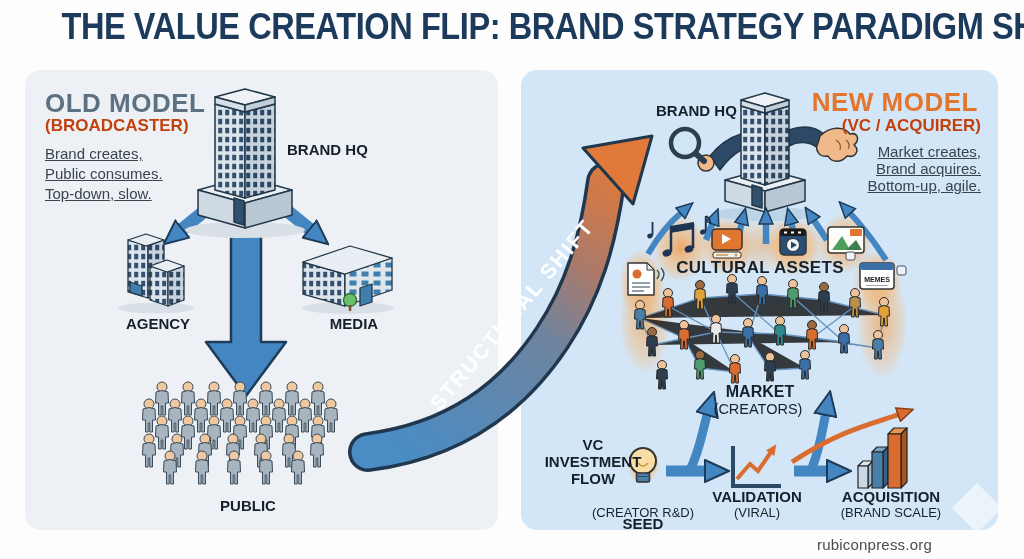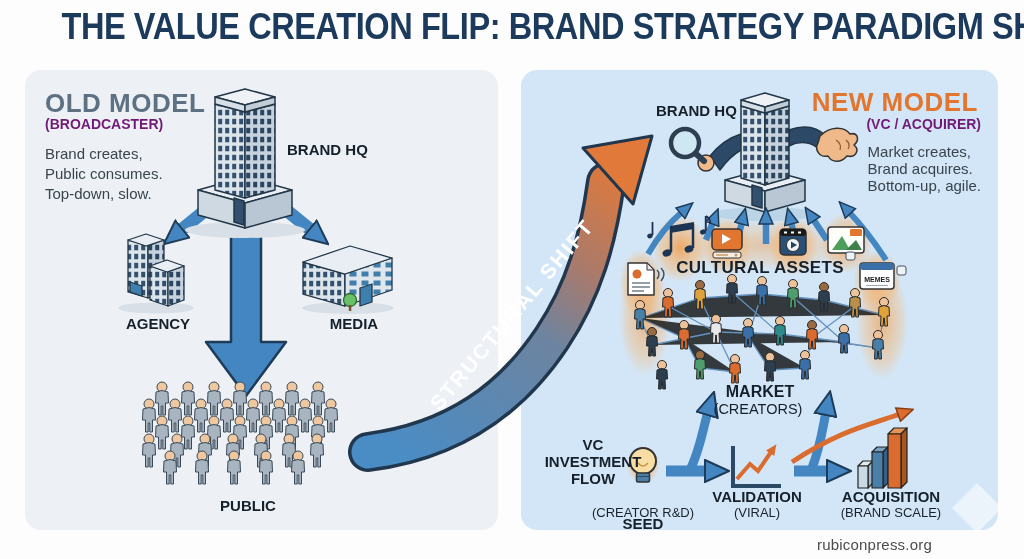--- a/index.html
+++ b/index.html
@@ -6,27 +6,27 @@
   .stage{position:relative;width:1024px;height:559px;background:#fdfdfd;overflow:hidden;
          font-family:"Liberation Sans",sans-serif;}
   .title{position:absolute;top:6px;left:0;width:100%;margin:0;text-align:center;white-space:nowrap;
          font-size:37px;font-weight:700;color:#1c3a5c;letter-spacing:-.5px;transform:scaleX(.88);}
   .panel{position:absolute;top:70px;height:460px;border-radius:16px;}
   .panel.left{left:25px;width:473px;background:#edf1f6;}
   .panel.right{left:521px;width:477px;background:#d3e6f7;}
   svg.art{position:absolute;left:0;top:0;pointer-events:none;}
   .lbl{position:absolute;font-weight:700;color:#15202a;white-space:nowrap;font-size:15px;}
   .ctr{transform:translateX(-50%);text-align:center;}
-  .rgt{text-align:left;}
+  .rgt{text-align:right;}
   .h-old{font-size:26px;color:#5d7183;letter-spacing:.5px;}
   .h-new{font-size:26px;color:#e2762e;letter-spacing:.5px;}
-  .sub-h{font-size:14px;color:#701a75;}
+  .sub-h{font-size:17px;color:#c2410c;}
   .desc{font-weight:400;font-size:15px;color:#39444d;line-height:20px;}
   .desc.right{line-height:17px;}
-  .desc span{display:block;}
+  .desc span{display:block;text-decoration:underline;}
   .two-line span{display:block;line-height:17px;}
   .small-sub{font-weight:400;font-size:13px;color:#18222b;}
   .flow-lbl span{display:block;line-height:17px;margin-left:26px;}
   .footer{position:absolute;left:817px;top:536px;font-size:15px;font-weight:400;color:#4c4c4c;letter-spacing:.2px;}
 </style>
 </head>
 <body>
 
 <div class="stage">
 

